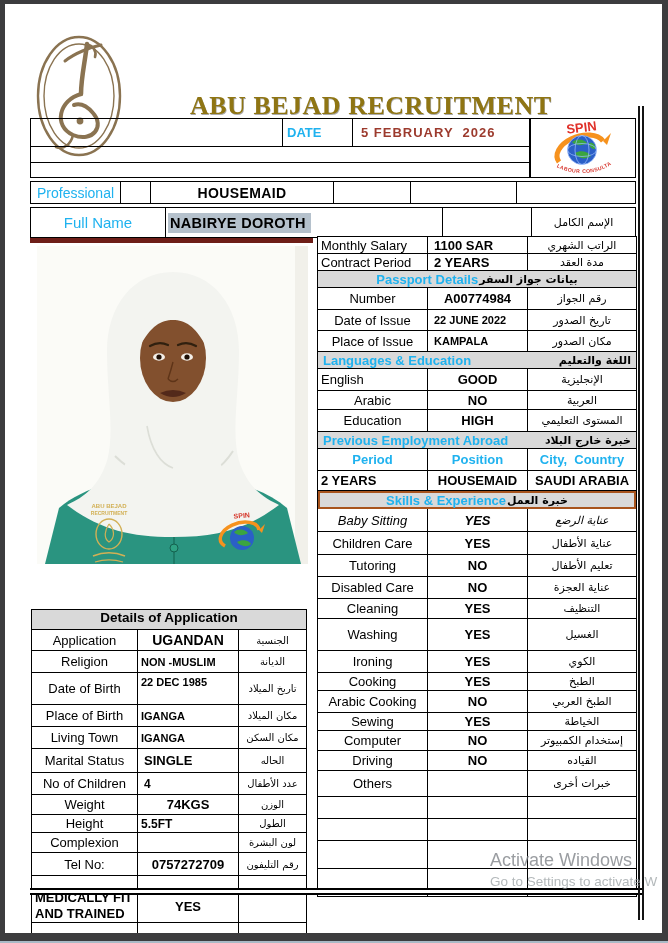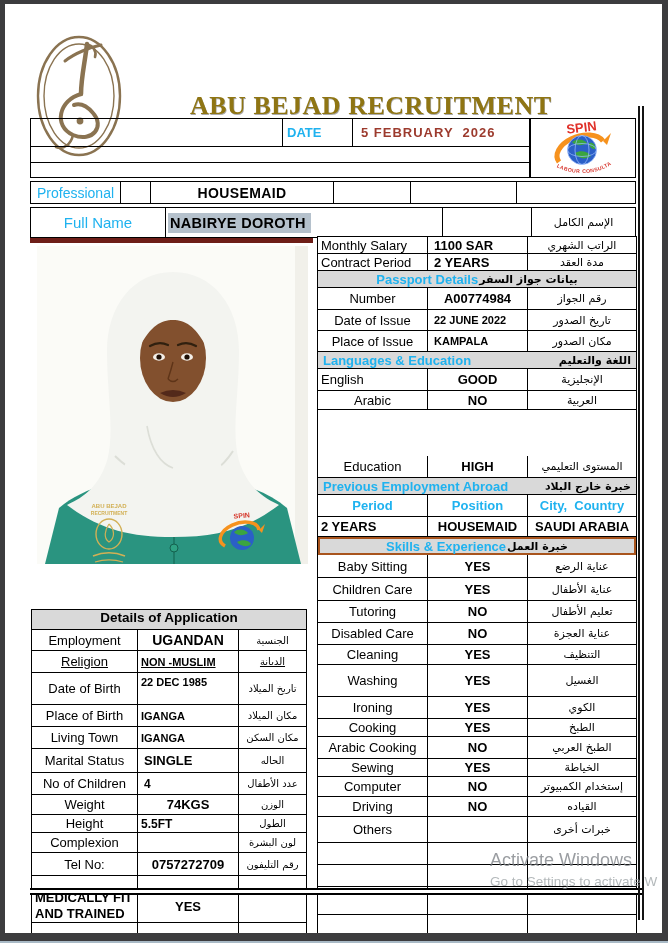--- a/index.html
+++ b/index.html
@@ -178,25 +178,25 @@
       <path d="M200 296 C205 293 212 294 214 298 C210 302 203 300 200 296 Z" fill="#3ba540"></path>
       <path d="M188 300 A20 12 -18 1 1 222 284" fill="none" stroke="#f6921e" stroke-width="3.4"></path>
       <polygon points="222,284 228,278 225,287" fill="#f6921e"></polygon>
     </g>
   </svg>
 
   <div class="abs tbl ltbl" style="left:26px;top:573px;width:276px;margin-top:32px;">
     <div class="r gray-head" style="height:20px;">Details of Application</div>
 
     <div class="r" style="height:21px;">
-      <div class="lc">Employment</div>
+      <div class="lc">Application</div>
       <div class="vc" style="font-size:14px;">UGANDAN</div>
       <div class="ac" lang="ar">الجنسية</div>
     </div>
-    <div class="r" style="height:22px;text-decoration:underline;">
+    <div class="r" style="height:22px;">
       <div class="lc">Religion</div>
       <div class="vc lf2 sm">NON -MUSLIM</div>
       <div class="ac" lang="ar">الديانة</div>
     </div>
     <div class="r" style="height:32px;">
       <div class="lc">Date of Birth</div>
       <div class="vc lf2 sm" style="align-items:flex-start;padding-top:3px;">22 DEC 1985</div>
       <div class="ac" lang="ar">تاريخ الميلاد</div>
     </div>
     <div class="r" style="height:22px;">
@@ -298,21 +298,21 @@
     <div class="r" style="height:22px;">
       <div class="lc lf2">English</div>
       <div class="vc">GOOD</div>
       <div class="ac" lang="ar">الإنجليزية</div>
     </div>
     <div class="r" style="height:19px;">
       <div class="lc">Arabic</div>
       <div class="vc">NO</div>
       <div class="ac" lang="ar">العربية</div>
     </div>
-    <div class="r" style="height:22px;margin-top:46px;">
+    <div class="r" style="height:22px;">
       <div class="lc">Education</div>
       <div class="vc">HIGH</div>
       <div class="ac" lang="ar">المستوى التعليمي</div>
     </div>
 
     <div class="hdr between" style="height:17px;">
       <span class="en">Previous Employment Abroad</span>
       <span class="arx" lang="ar">خبرة خارج البلاد</span>
     </div>
     <div class="r colhead" style="height:22px;">
@@ -323,21 +323,21 @@
     <div class="r" style="height:20px;">
       <div class="lc lf2 bold">2 YEARS</div>
       <div class="vc">HOUSEMAID</div>
       <div class="ac ltr-ac">SAUDI ARABIA</div>
     </div>
 
     <div class="hdr center skills" style="height:18px;">
       <span class="en">Skills &amp; Experience</span>
       <span class="arx" lang="ar">خبرة العمل</span>
     </div>
-    <div class="r" style="height:23px;">
+    <div class="r" style="height:23px;font-style:italic;">
       <div class="lc">Baby Sitting</div>
       <div class="vc">YES</div>
       <div class="ac" lang="ar">عناية الرضع</div>
     </div>
     <div class="r" style="height:23px;">
       <div class="lc">Children Care</div>
       <div class="vc">YES</div>
       <div class="ac" lang="ar">عناية الأطفال</div>
     </div>
     <div class="r" style="height:22px;">

